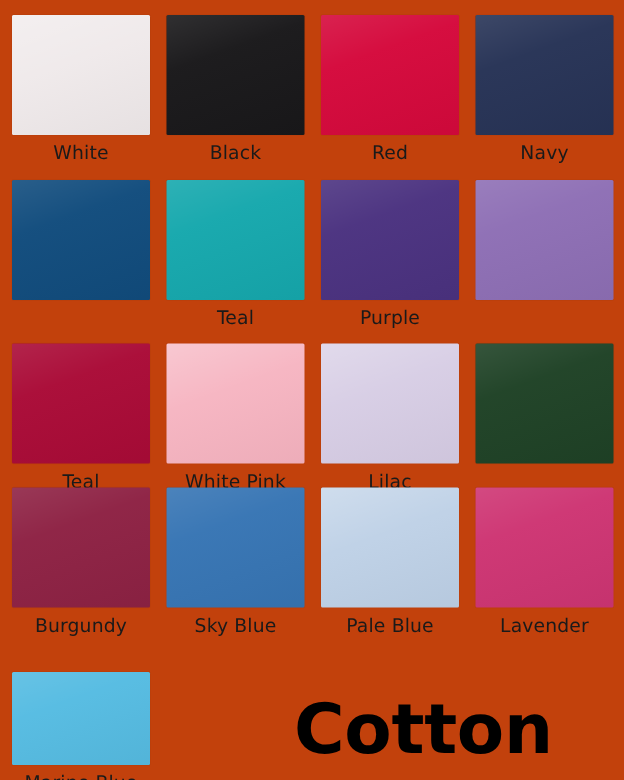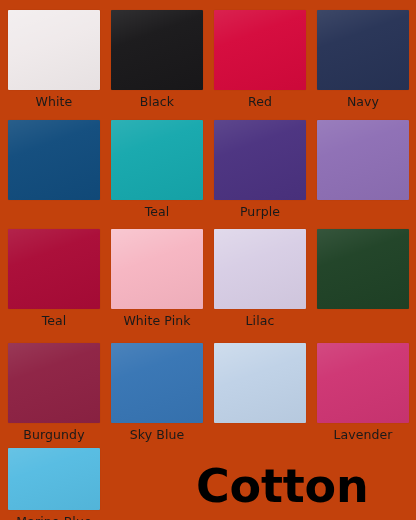--- a/index.html
+++ b/index.html
@@ -53,21 +53,21 @@
     line-height: 15px;
     color: #1a1a1a;
     letter-spacing: 0.1px;
     white-space: nowrap;
     text-align: center;
   }
   
   .row-0 { top: 10px; }
   .row-1 { top: 120px; }
   .row-2 { top: 229px; }
-  .row-3 { top: 343px; }
+  .row-3 { top: 325px; }
   .row-4 { top: 448px; }
   
   .col-0 { left: 2px; }
   .col-1 { left: 105px; }
   .col-2 { left: 208px; }
   .col-3 { left: 311px; }
   
   .row-4 .chip {
     height: 62px;
   }
@@ -137,20 +137,21 @@
       <div class="swatch-cell row-3 col-0">
         <div class="chip" style="background-color: rgb(142, 34, 68);"></div>
         <div class="chip-label">Burgundy</div>
       </div>
       <div class="swatch-cell row-3 col-1">
         <div class="chip" style="background-color: rgb(55, 117, 180);"></div>
         <div class="chip-label">Sky Blue</div>
       </div>
       <div class="swatch-cell row-3 col-2">
         <div class="chip light" style="background-color: rgb(189, 208, 230);"></div>
+        <div class="chip-label">Pale Blue</div>
       </div>
       <div class="swatch-cell row-3 col-3">
         <div class="chip" style="background-color: rgb(206, 53, 115);"></div>
         <div class="chip-label">Lavender</div>
       </div>
       <div class="swatch-cell row-4 col-0">
         <div class="chip" style="background-color: rgb(86, 188, 226);"></div>
         <div class="chip-label">Marine Blue</div>
       </div>
     </div>

